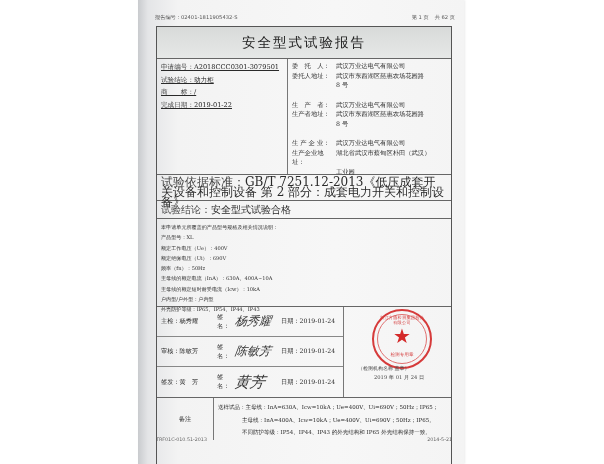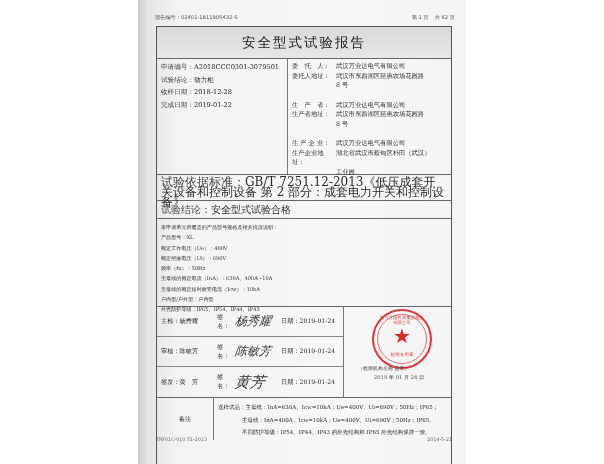--- a/index.html
+++ b/index.html
@@ -11,21 +11,21 @@
   .header-line { position:absolute; top:14px; left:155px; width:300px; font-size:5.2px; color:#555;
                  font-family:"DejaVu Sans", sans-serif; display:flex; justify-content:space-between; }
   .header-line .pg span { margin-left:6px; }
   .tbl { position:absolute; left:156px; top:26px; width:296px; height:460px; border:1px solid #555;
          box-sizing:border-box; }
   .title-row { height:31px; border-bottom:1px solid #666; background:linear-gradient(180deg,#d8dad9,#e6e8e7);
                display:flex; align-items:center; justify-content:center; font-size:13.5px; letter-spacing:2px; color:#222; }
   .info { position:relative; height:115px; border-bottom:1px solid #666; display:flex; }
   .info-left { width:131px; border-right:1px solid #777; padding:2px 0 0 4px; box-sizing:border-box; }
   .info-right { flex:1; padding:2px 0 0 4px; box-sizing:border-box; }
-  .kv { font-size:6.6px; line-height:12.5px; white-space:nowrap; }
+  .kv { font-size:6.6px; line-height:12.5px; white-space:nowrap;text-decoration:underline; }
   .kv .k { color:#444; }
   .kv .v { color:#222; }
   .r-kv { font-size:6.3px; line-height:9.5px; display:flex; }
   .r-kv .k { width:44px; flex:none; color:#333; }
   .r-kv .v { flex:1; color:#333; }
   .r-gap { height:10px; }
   .std-row { border-bottom:1px solid #666; padding:2px 4px; font-size:12px; line-height:10px; height:26px; box-sizing:border-box; }
   .concl-row { border-bottom:1px solid #666; padding:0 4px; font-size:10px; line-height:17px; height:18px; box-sizing:border-box; }
   .desc { border-bottom:1px solid #666; padding:3px 4px 0 4px; height:88px; box-sizing:border-box; position:relative; }
   .desc .line { font-size:5.1px; line-height:10.3px; color:#333; white-space:nowrap; }
@@ -67,21 +67,21 @@
   </div>
 </div>
 
 <div class="tbl">
   <div class="title-row">安全型式试验报告</div>
 
   <div class="info">
     <div class="info-left">
       <div class="kv"><span class="k">申请编号：</span><span class="v">A2018CCC0301-3079501</span></div>
       <div class="kv"><span class="k">试验结论：</span><span class="v">动力柜</span></div>
-      <div class="kv"><span class="k">收样日期：</span><span class="v">2018-12-28</span></div>
+      <div class="kv"><span class="k">商　　标：</span><span class="v">/</span></div>
       <div class="kv"><span class="k">完成日期：</span><span class="v">2019-01-22</span></div>
     </div>
     <div class="info-right">
       <div class="r-kv">
           <span class="k">委　托　人：</span>
           <span class="v">武汉万业达电气有限公司</span>
         </div>
       <div class="r-kv">
           <span class="k">委托人地址：</span>
           <span class="v">武汉市东西湖区慈惠农场花园路</span>

